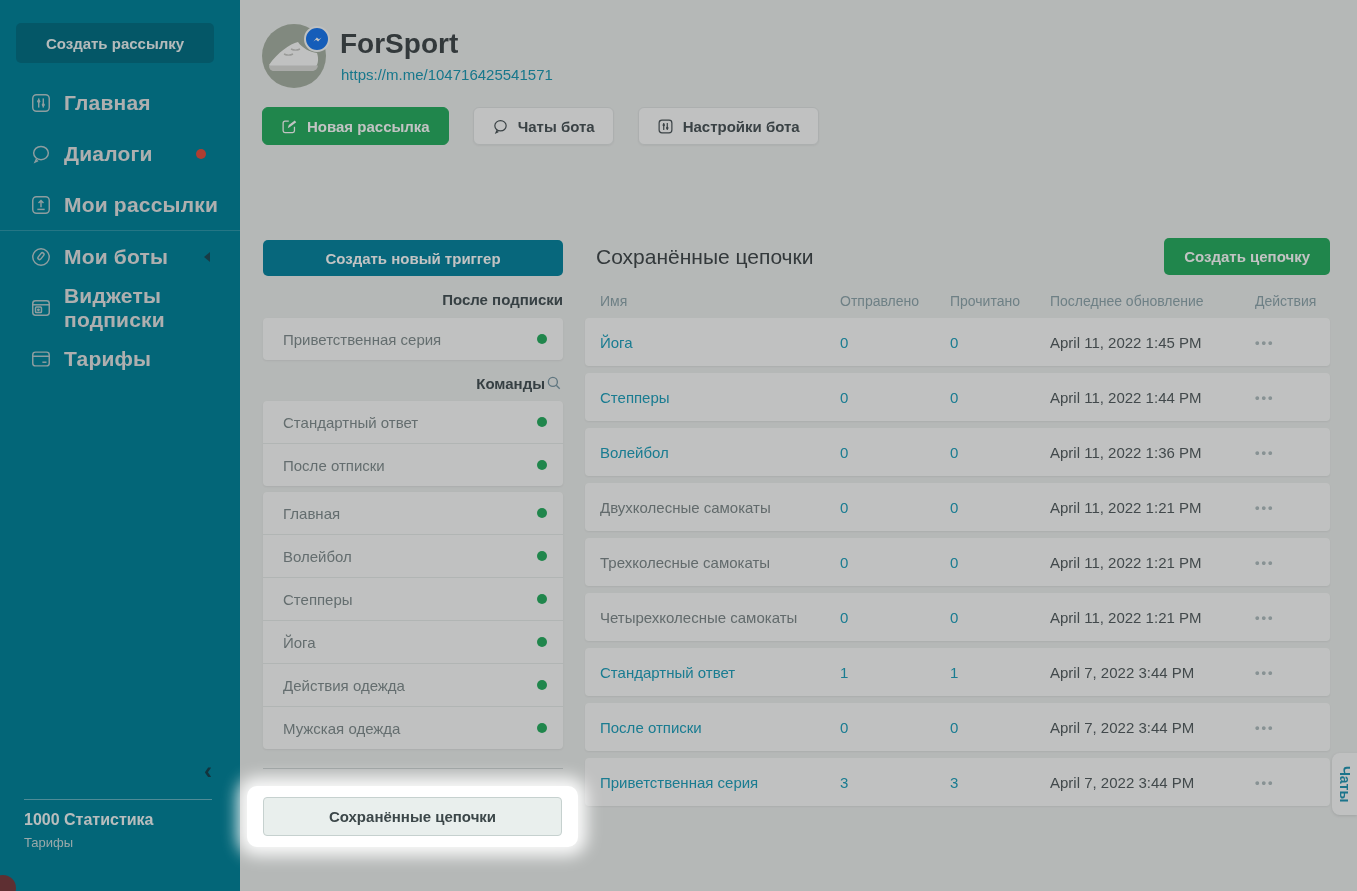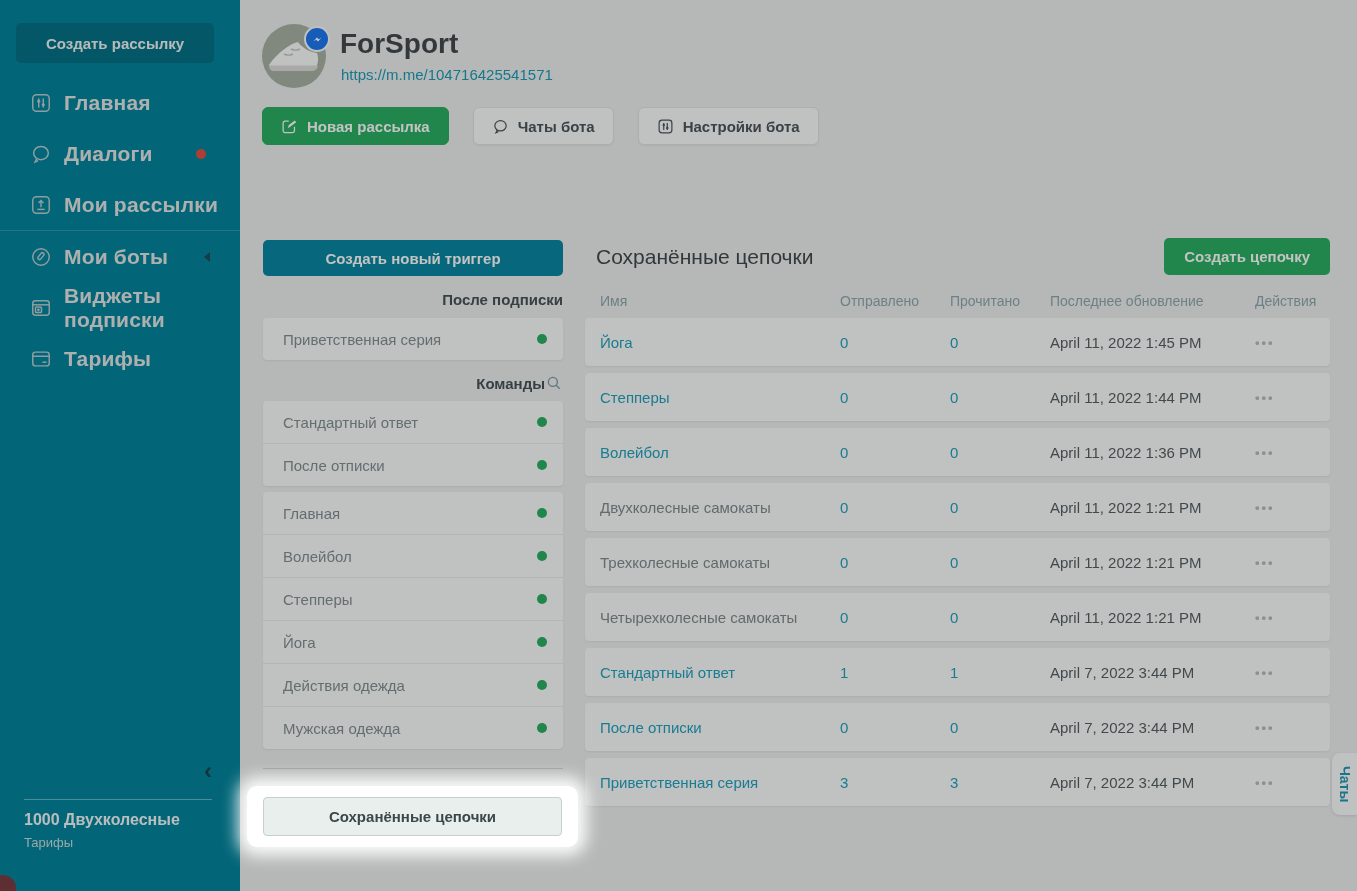--- a/index.html
+++ b/index.html
@@ -157,21 +157,21 @@
             <path d="M3 9h18"></path>
             <path d="M13.5 15.5H18"></path>
           </svg>
       </span>
       <span class="nav-label">Тарифы</span>
     </div>
   </nav>
   <div class="sb-footer">
     <span class="collapse">‹</span>
     <div class="sb-hr"></div>
-    <div class="sb-subs">1000 Двухколесные</div>
+    <div class="sb-subs">1000 Статистика</div>
     <div class="sb-tariffs">Тарифы</div>
   </div>
   <div class="corner-widget"></div>
 </aside>
 
 <main class="main">
   <div class="avatar">
     <svg viewBox="0 0 64 64">
         <path d="M7 41c9-13 21-21 29-23 4 6 12 10 19 11 2 6 1 11-1 13.5L10 44z" fill="#fdfdfc"></path>
         <path d="M7 41.5c0 3 1.5 5.5 5 5.5h38c3.5 0 5.5-2.5 6-5.5z" fill="#dededb"></path>

